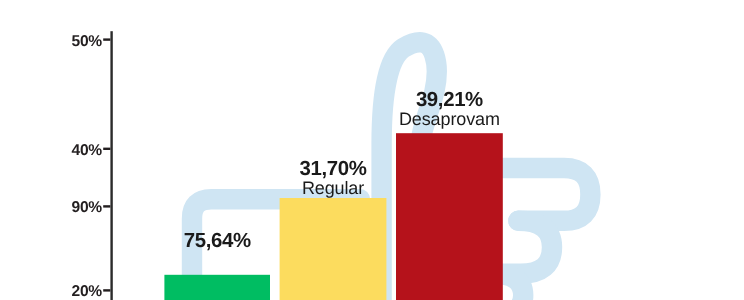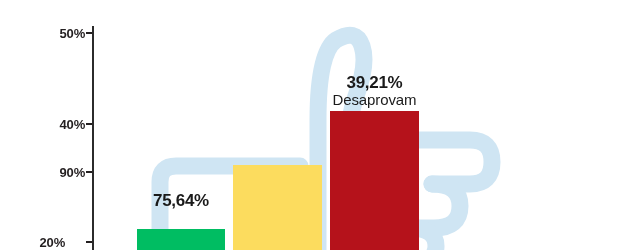--- a/index.html
+++ b/index.html
@@ -122,32 +122,36 @@
     <span class="y-tick-dash"></span>
   </div>
   <div class="y-tick" style="top:93px;margin-top:22px;">
     <span class="y-tick-label">40%</span>
     <span class="y-tick-dash"></span>
   </div>
   <div class="y-tick" style="top:163px;">
     <span class="y-tick-label">90%</span>
     <span class="y-tick-dash"></span>
   </div>
-  <div class="y-tick" style="top:233px;gap:20px;">
+  <div class="y-tick" style="top:233px;">
     <span class="y-tick-label">20%</span>
     <span class="y-tick-dash"></span>
   </div>
 
   <div class="bar" style="left: 137px; width: 88px; height: 20.832px; background: rgb(0, 189, 98);"></div>
   <div class="bar" style="left: 233px; width: 89px; height: 84.63px; background: rgb(252, 220, 94);"></div>
   <div class="bar" style="left: 330px; width: 89px; height: 138.952px; background: rgb(181, 18, 27);"></div>
 
   <div class="bar-label" style="left:137px; width:88px; top:192px;">
     <span class="bar-value">75,64%</span>
   </div>
 
+  <div class="bar-label" style="left:229px; width:97px; top:132px;">
+    <span class="bar-value">31,70%</span>
+    <span class="bar-name">Regular</span>
+  </div>
 
   <div class="bar-label" style="left:322px; width:105px; top:74px;">
     <span class="bar-value">39,21%</span>
     <span class="bar-name">Desaprovam</span>
   </div>
 
 </div>
 
 </body></html>

